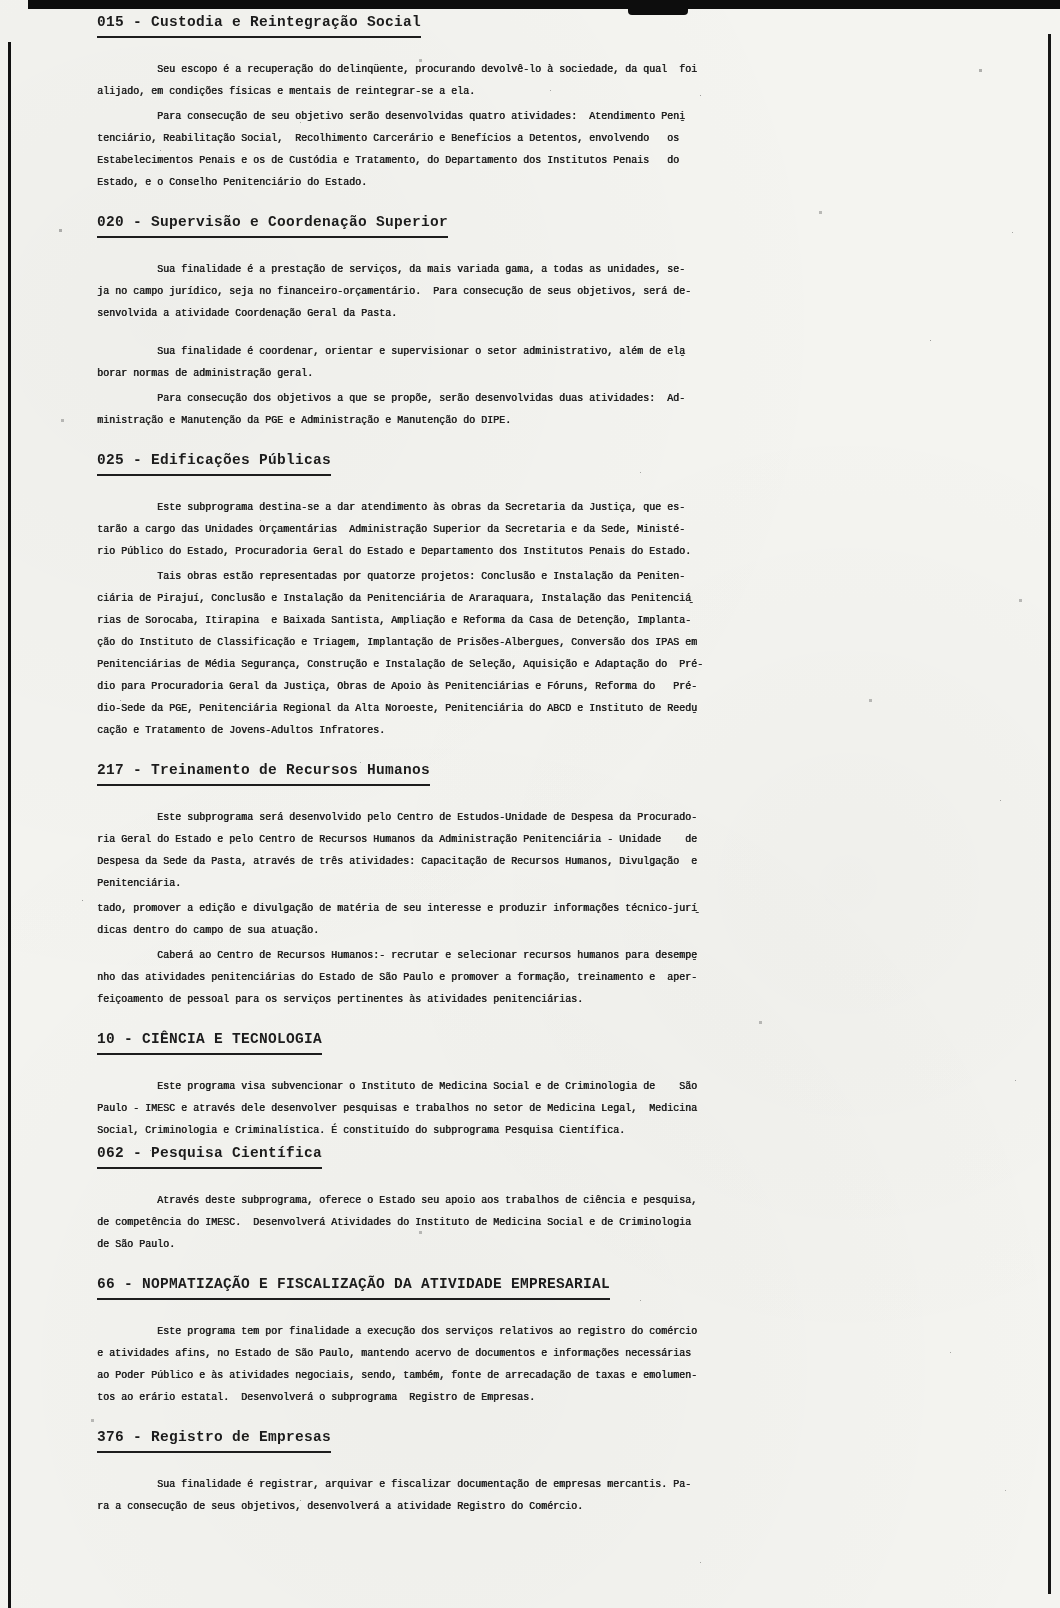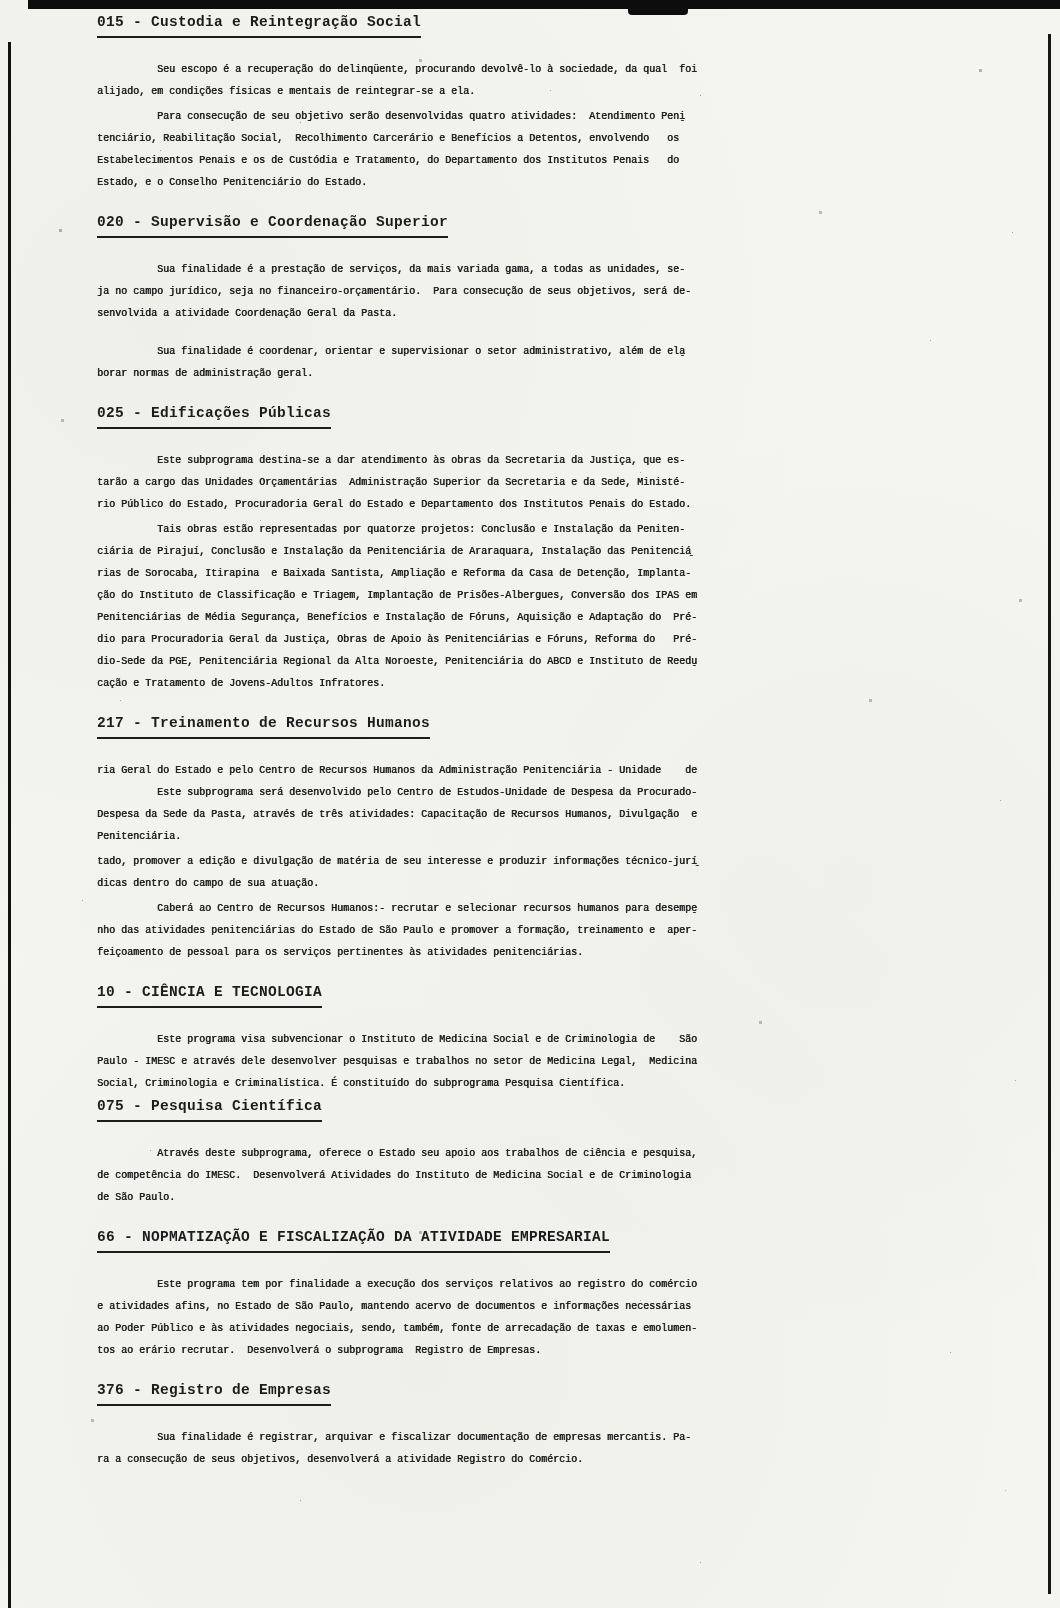--- a/index.html
+++ b/index.html
@@ -104,44 +104,48 @@
           <div class="line">          Sua finalidade é a prestação de serviços, da mais variada gama, a todas as unidades, se-</div>
           <div class="line">ja no campo jurídico, seja no financeiro-orçamentário.  Para consecução de seus objetivos, será de-</div>
           <div class="line">senvolvida a atividade Coordenação Geral da Pasta.</div>
         </div>
       </section>
       <section class="section">
         <div class="para">
           <div class="line">          Sua finalidade é coordenar, orientar e supervisionar o setor administrativo, além de ela̱</div>
           <div class="line">borar normas de administração geral.</div>
         </div>
+        <div class="para">
+          <div class="line">          Para consecução dos objetivos a que se propõe, serão desenvolvidas duas atividades:  Ad-</div>
+          <div class="line">ministração e Manutenção da PGE e Administração e Manutenção do DIPE.</div>
+        </div>
       </section>
       <section class="section">
         <div class="heading"><span class="u">025 - Edificações Públicas</span></div>
         <div class="para">
           <div class="line">          Este subprograma destina-se a dar atendimento às obras da Secretaria da Justiça, que es-</div>
           <div class="line">tarão a cargo das Unidades Orçamentárias  Administração Superior da Secretaria e da Sede, Ministé-</div>
           <div class="line">rio Público do Estado, Procuradoria Geral do Estado e Departamento dos Institutos Penais do Estado.</div>
         </div>
         <div class="para">
           <div class="line">          Tais obras estão representadas por quatorze projetos: Conclusão e Instalação da Peniten-</div>
           <div class="line">ciária de Pirajuí, Conclusão e Instalação da Penitenciária de Araraquara, Instalação das Penitenciá̱</div>
           <div class="line">rias de Sorocaba, Itirapina  e Baixada Santista, Ampliação e Reforma da Casa de Detenção, Implanta-</div>
           <div class="line">ção do Instituto de Classificação e Triagem, Implantação de Prisões-Albergues, Conversão dos IPAS em</div>
-          <div class="line">Penitenciárias de Média Segurança, Benefícios e Instalação de Fóruns, Aquisição e Adaptação do  Pré-</div>
+          <div class="line">Penitenciárias de Média Segurança, Construção e Instalação de Seleção, Aquisição e Adaptação do  Pré-</div>
           <div class="line">dio para Procuradoria Geral da Justiça, Obras de Apoio às Penitenciárias e Fóruns, Reforma do   Pré-</div>
           <div class="line">dio-Sede da PGE, Penitenciária Regional da Alta Noroeste, Penitenciária do ABCD e Instituto de Reedu̱</div>
           <div class="line">cação e Tratamento de Jovens-Adultos Infratores.</div>
         </div>
       </section>
       <section class="section">
         <div class="heading"><span class="u">217 - Treinamento de Recursos Humanos</span></div>
         <div class="para">
+          <div class="line">          Este subprograma será desenvolvido pelo Centro de Estudos-Unidade de Despesa da Procurado-</div>
           <div class="line">ria Geral do Estado e pelo Centro de Recursos Humanos da Administração Penitenciária - Unidade    de</div>
-          <div class="line">          Este subprograma será desenvolvido pelo Centro de Estudos-Unidade de Despesa da Procurado-</div>
           <div class="line">Despesa da Sede da Pasta, através de três atividades: Capacitação de Recursos Humanos, Divulgação  e</div>
           <div class="line">Penitenciária.</div>
         </div>
         <div class="para">
           <div class="line">tado, promover a edição e divulgação de matéria de seu interesse e produzir informações técnico-jurí̱</div>
           <div class="line">dicas dentro do campo de sua atuação.</div>
         </div>
         <div class="para">
           <div class="line">          Caberá ao Centro de Recursos Humanos:- recrutar e selecionar recursos humanos para desempe̱</div>
           <div class="line">nho das atividades penitenciárias do Estado de São Paulo e promover a formação, treinamento e  aper-</div>
@@ -150,34 +154,34 @@
       </section>
       <section class="section">
         <div class="heading"><span class="u">10 - CIÊNCIA E TECNOLOGIA</span></div>
         <div class="para">
           <div class="line">          Este programa visa subvencionar o Instituto de Medicina Social e de Criminologia de    São</div>
           <div class="line">Paulo - IMESC e através dele desenvolver pesquisas e trabalhos no setor de Medicina Legal,  Medicina</div>
           <div class="line">Social, Criminologia e Criminalística. É constituído do subprograma Pesquisa Científica.</div>
         </div>
       </section>
       <section class="section tight">
-        <div class="heading"><span class="u">075 - Pesquisa Científica</span></div>
+        <div class="heading"><span class="u">062 - Pesquisa Científica</span></div>
         <div class="para">
           <div class="line">          Através deste subprograma, oferece o Estado seu apoio aos trabalhos de ciência e pesquisa,</div>
           <div class="line">de competência do IMESC.  Desenvolverá Atividades do Instituto de Medicina Social e de Criminologia</div>
           <div class="line">de São Paulo.</div>
         </div>
       </section>
       <section class="section">
         <div class="heading"><span class="u">66 - NOPMATIZAÇÃO E FISCALIZAÇÃO DA ATIVIDADE EMPRESARIAL</span></div>
         <div class="para">
           <div class="line">          Este programa tem por finalidade a execução dos serviços relativos ao registro do comércio</div>
           <div class="line">e atividades afins, no Estado de São Paulo, mantendo acervo de documentos e informações necessárias</div>
           <div class="line">ao Poder Público e às atividades negociais, sendo, também, fonte de arrecadação de taxas e emolumen-</div>
-          <div class="line">tos ao erário recrutar.  Desenvolverá o subprograma  Registro de Empresas.</div>
+          <div class="line">tos ao erário estatal.  Desenvolverá o subprograma  Registro de Empresas.</div>
         </div>
       </section>
       <section class="section">
         <div class="heading"><span class="u">376 - Registro de Empresas</span></div>
         <div class="para">
           <div class="line">          Sua finalidade é registrar, arquivar e fiscalizar documentação de empresas mercantis. Pa-</div>
           <div class="line">ra a consecução de seus objetivos, desenvolverá a atividade Registro do Comércio.</div>
         </div>
       </section>
     </main>

